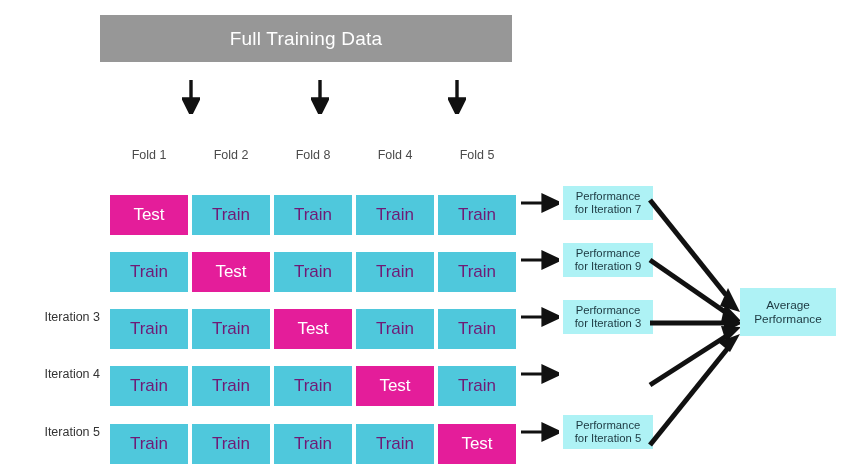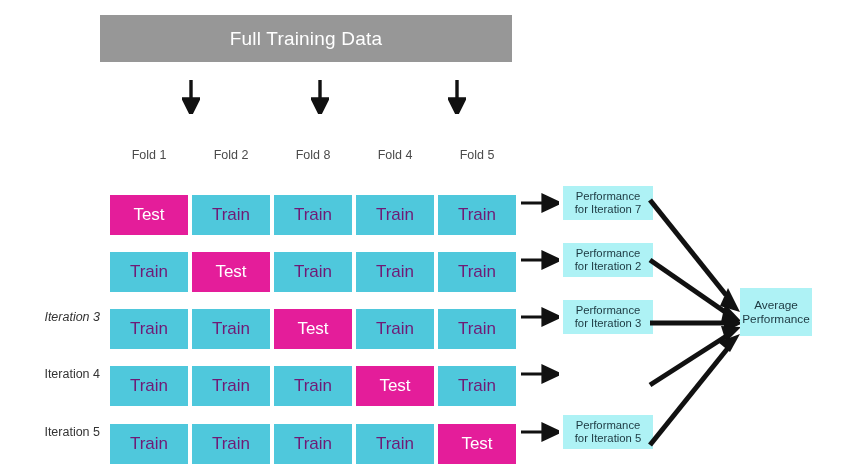--- a/index.html
+++ b/index.html
@@ -128,21 +128,21 @@
     top: 180px;
     width: 110px;
     height: 290px;
   }
 
   
   .avg-box {
     position: absolute;
     left: 740px;
     top: 288px;
-    width: 72px;
+    width: 96px;
     height: 48px;
     background: #AEF2F5;
     display: flex;
     flex-direction: column;
     align-items: center;
     justify-content: center;
     line-height: 14px;
     font-size: 11.8px;
     color: #1c3840;
     text-align: center;
@@ -173,21 +173,21 @@
       <path d="M9 0 L9 22 M9 34 L1.5 19 L16.5 19 Z" fill="#111111" stroke="#111111" stroke-width="3.4"></path>
     </svg>
   </div>
 
   <div class="fold-head" style="left:110px;">Fold 1</div>
   <div class="fold-head" style="left:192px;">Fold 2</div>
   <div class="fold-head" style="left:274px;">Fold 8</div>
   <div class="fold-head" style="left:356px;">Fold 4</div>
   <div class="fold-head" style="left:438px;">Fold 5</div>
 
-  <div class="iter-label" style="top:297px;font-style:italic;">Iteration 3</div>
+  <div class="iter-label" style="top:297px;">Iteration 3</div>
   <div class="iter-label" style="top:354px;">Iteration 4</div>
   <div class="iter-label" style="top:412px;">Iteration 5</div>
 
   <div class="cell test" style="left:110px; top:183px;">Test</div>
   <div class="cell train" style="left:192px; top:183px;">Train</div>
   <div class="cell train" style="left:274px; top:183px;">Train</div>
   <div class="cell train" style="left:356px; top:183px;">Train</div>
   <div class="cell train" style="left:438px; top:183px;">Train</div>
 
   <div class="cell train" style="left:110px; top:240px;">Train</div>
@@ -240,21 +240,21 @@
     </svg>
   </div>
 
   <div class="perf-box" style="top:186px;">
     <span class="l1">Performance</span>
     <span class="l2">for Iteration 7</span>
   </div>
 
   <div class="perf-box" style="top:243px;">
     <span class="l1">Performance</span>
-    <span class="l2">for Iteration 2</span>
+    <span class="l2">for Iteration 9</span>
   </div>
 
   <div class="perf-box" style="top:300px;">
     <span class="l1">Performance</span>
     <span class="l2">for Iteration 3</span>
   </div>
 
 
   <div class="perf-box" style="top:415px;">
     <span class="l1">Performance</span>

